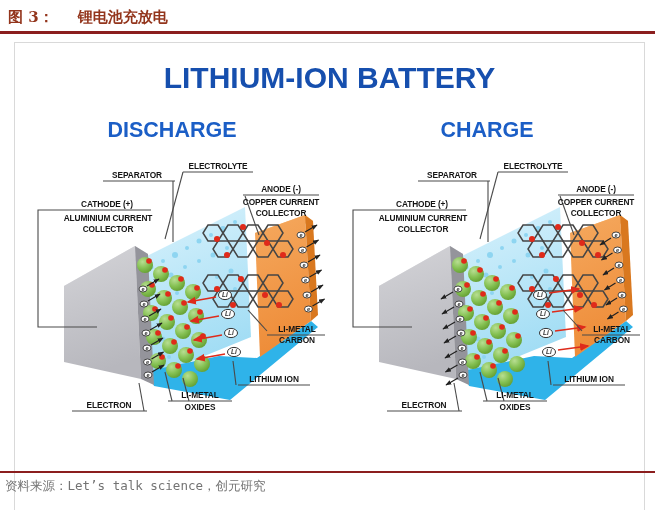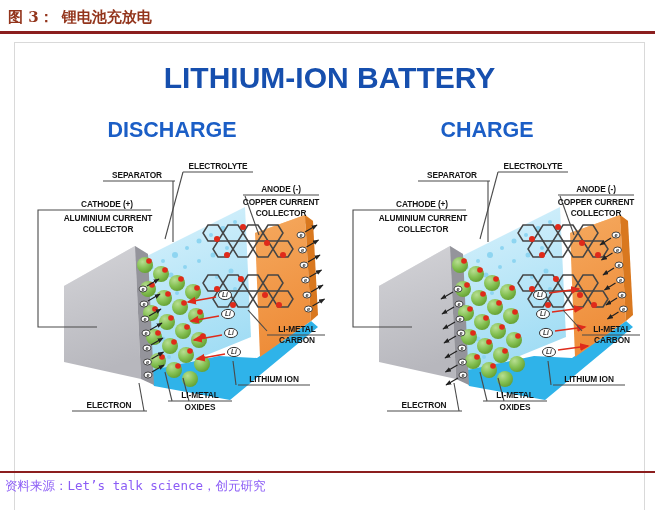--- a/index.html
+++ b/index.html
@@ -1,30 +1,30 @@
 <!DOCTYPE html>
 <html><head>
 <meta charset="utf-8">
 <style>
   html,body{margin:0;padding:0;background:#fff;}
   body{width:655px;height:510px;position:relative;font-family:"Liberation Sans",sans-serif;overflow:hidden;}
   .fig-title-row{position:absolute;top:8px;left:8px;white-space:nowrap;}
   .fig-label{font:bold 15px "DejaVu Serif",serif;color:#93351c;}
-  .fig-title{font:bold 15px "DejaVu Serif",serif;color:#93351c;margin-left:8px;}
+  .fig-title{font:bold 15px "DejaVu Serif",serif;color:#93351c;margin-left:24px;}
   .hr-top{position:absolute;top:31px;left:0;width:655px;height:2.5px;background:#8b1e1e;}
   .figure-box{position:absolute;left:14px;top:42px;width:631px;height:507px;border:1px solid #d9d9d9;background:#fff;box-sizing:border-box;overflow:hidden;}
   .main-title{margin-top:18px;text-align:center;font:bold 30px "Liberation Sans",sans-serif;color:#164fae;letter-spacing:0px;}
   .panel{position:absolute;top:66px;}
   .hd{font:bold 21.5px "Liberation Sans",sans-serif;fill:#1b5ec6;}
   .lbl{font:bold 8.3px "Liberation Sans",sans-serif;fill:#141414;letter-spacing:-0.1px;}
   .ion{font:italic bold 5.5px "Liberation Sans",sans-serif;fill:#333;}
   .ionli{font:italic bold 6.5px "Liberation Sans",sans-serif;fill:#333;}
   .lead{stroke:#4a4a4a;stroke-width:1.1;fill:none;}
   .hr-bottom{position:absolute;top:471px;left:0;width:655px;height:1.5px;background:#8b1e1e;}
-  .source-row{position:absolute;top:478px;left:5px;font:12.5px "DejaVu Sans Mono",monospace;color:#8b5cf6;white-space:nowrap;}
+  .source-row{position:absolute;top:478px;left:5px;font:12.5px "DejaVu Sans Mono",monospace;color:#737373;white-space:nowrap;}
 </style>
 </head>
 <body>
 
 <svg width="0" height="0" style="position:absolute" aria-hidden="true">
   <defs>
     <radialGradient id="sphG" cx="35%" cy="30%" r="75%">
       <stop offset="0%" stop-color="#b8de92"></stop>
         <stop offset="55%" stop-color="#85c153"></stop>
         <stop offset="100%" stop-color="#649f31"></stop>

